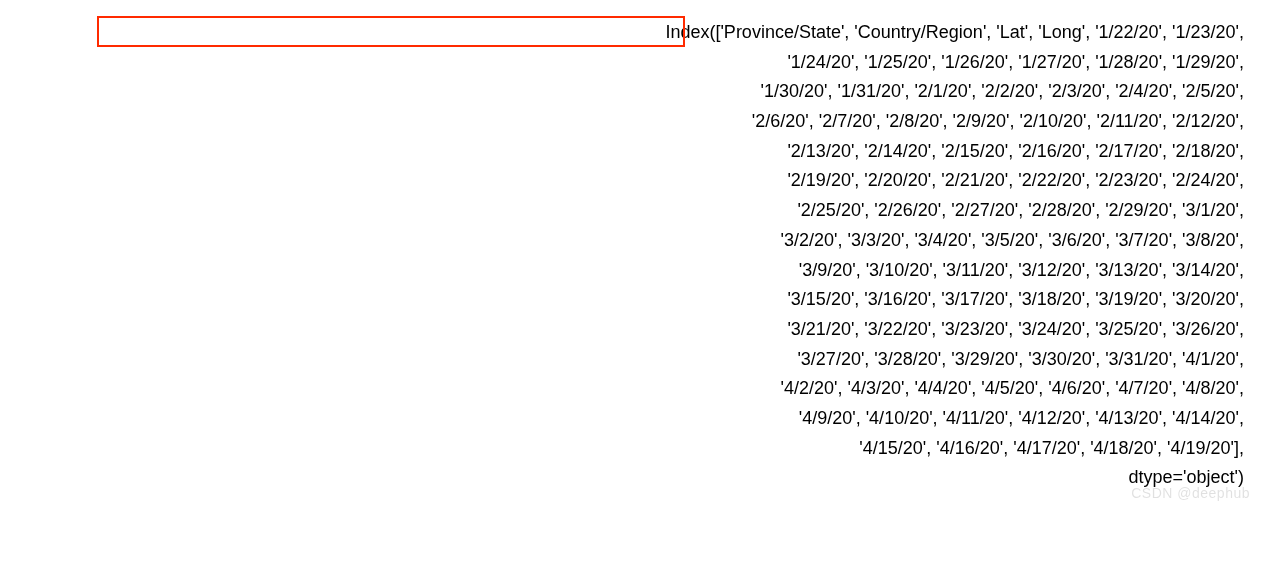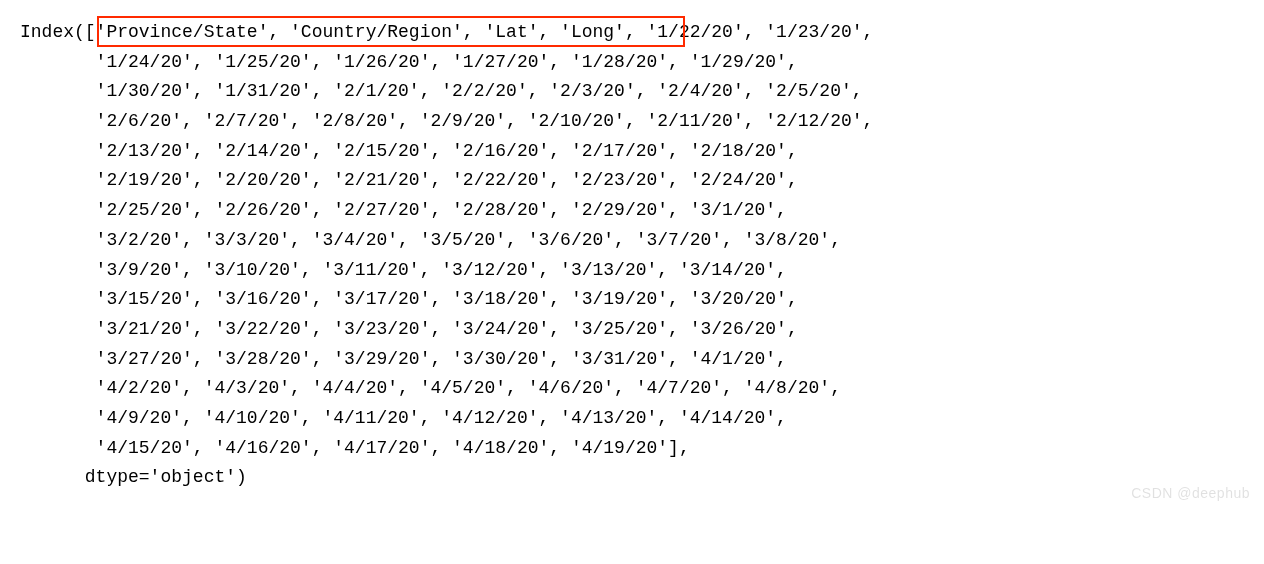--- a/index.html
+++ b/index.html
@@ -9,21 +9,22 @@
     font-family: "Menlo", "Consolas", "DejaVu Sans Mono", monospace;
     font-size: 18px;
     line-height: 1.65;
     color: #000000;
     width: 1264px;
     box-sizing: border-box;
     position: relative;
   }
   .output {
     white-space: pre;
-    font-family: Liberation Mono, monospace;
+    font-family: Liberation Sans, sans-serif;
+    text-align: right;
   }
   .line {
     display: block;
     white-space: pre;
   }
   .highlight-box {
     position: absolute;
     border: 2px solid #ff2a00;
     pointer-events: none;
   }

